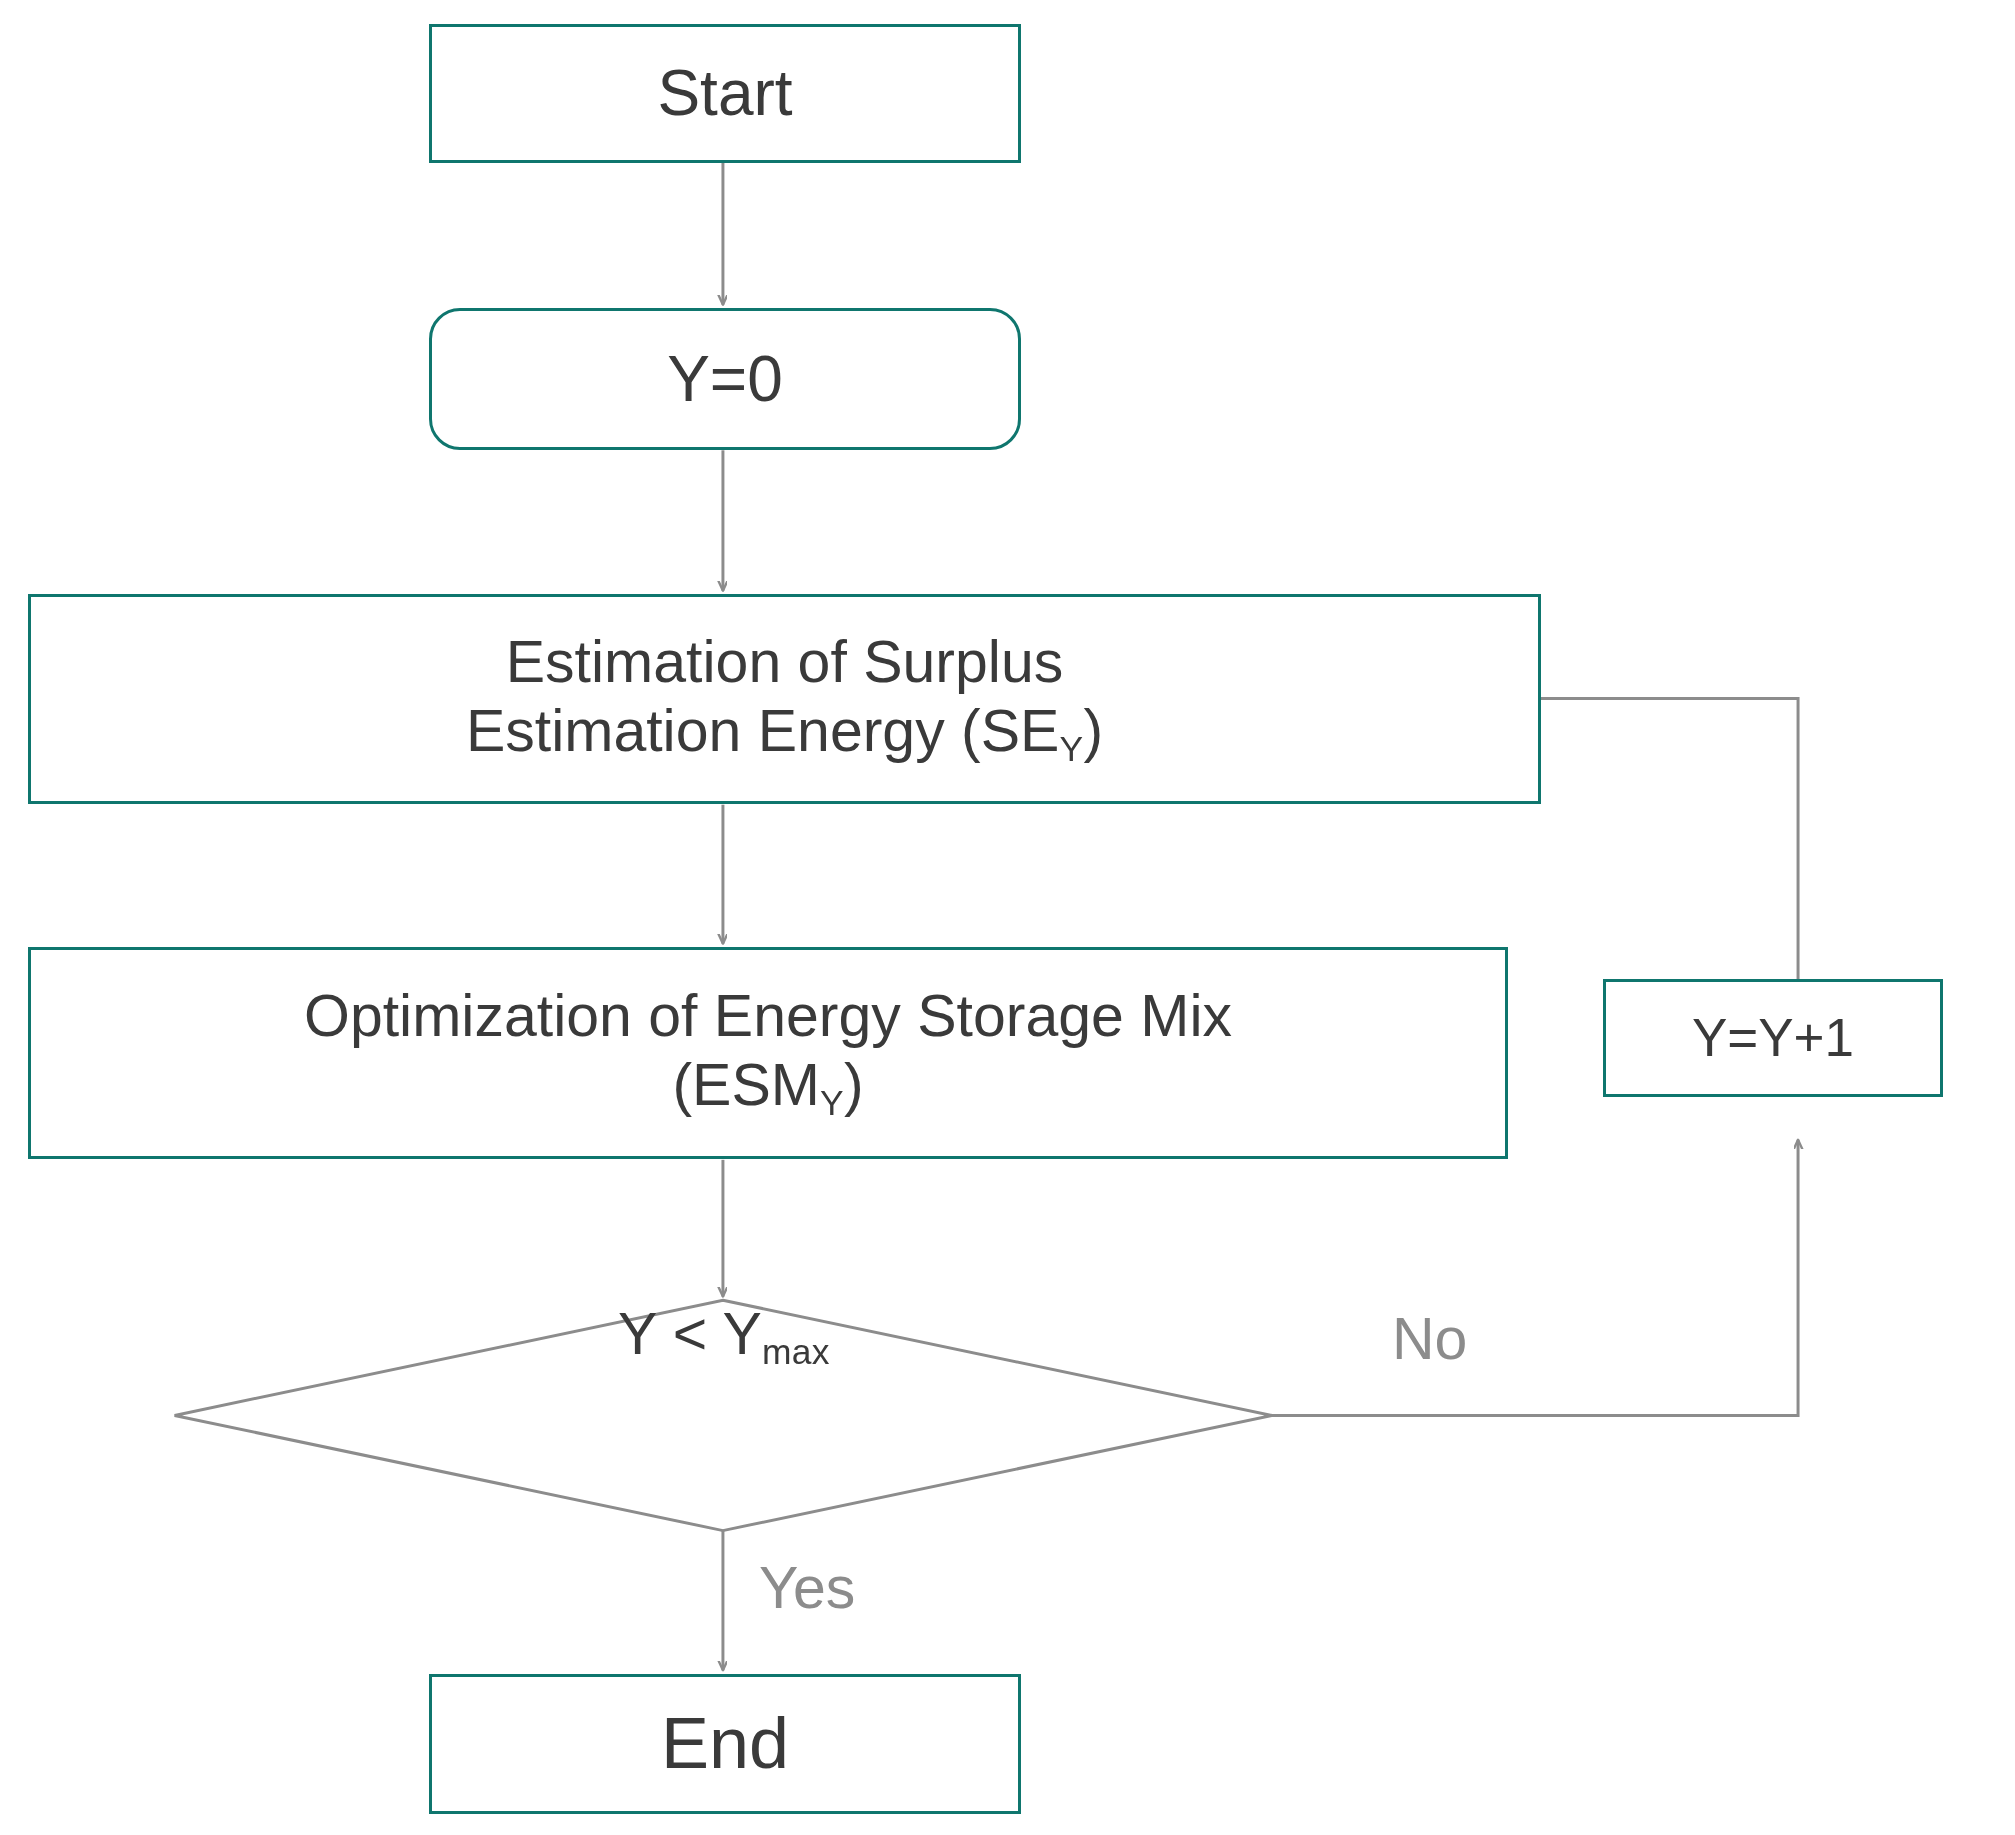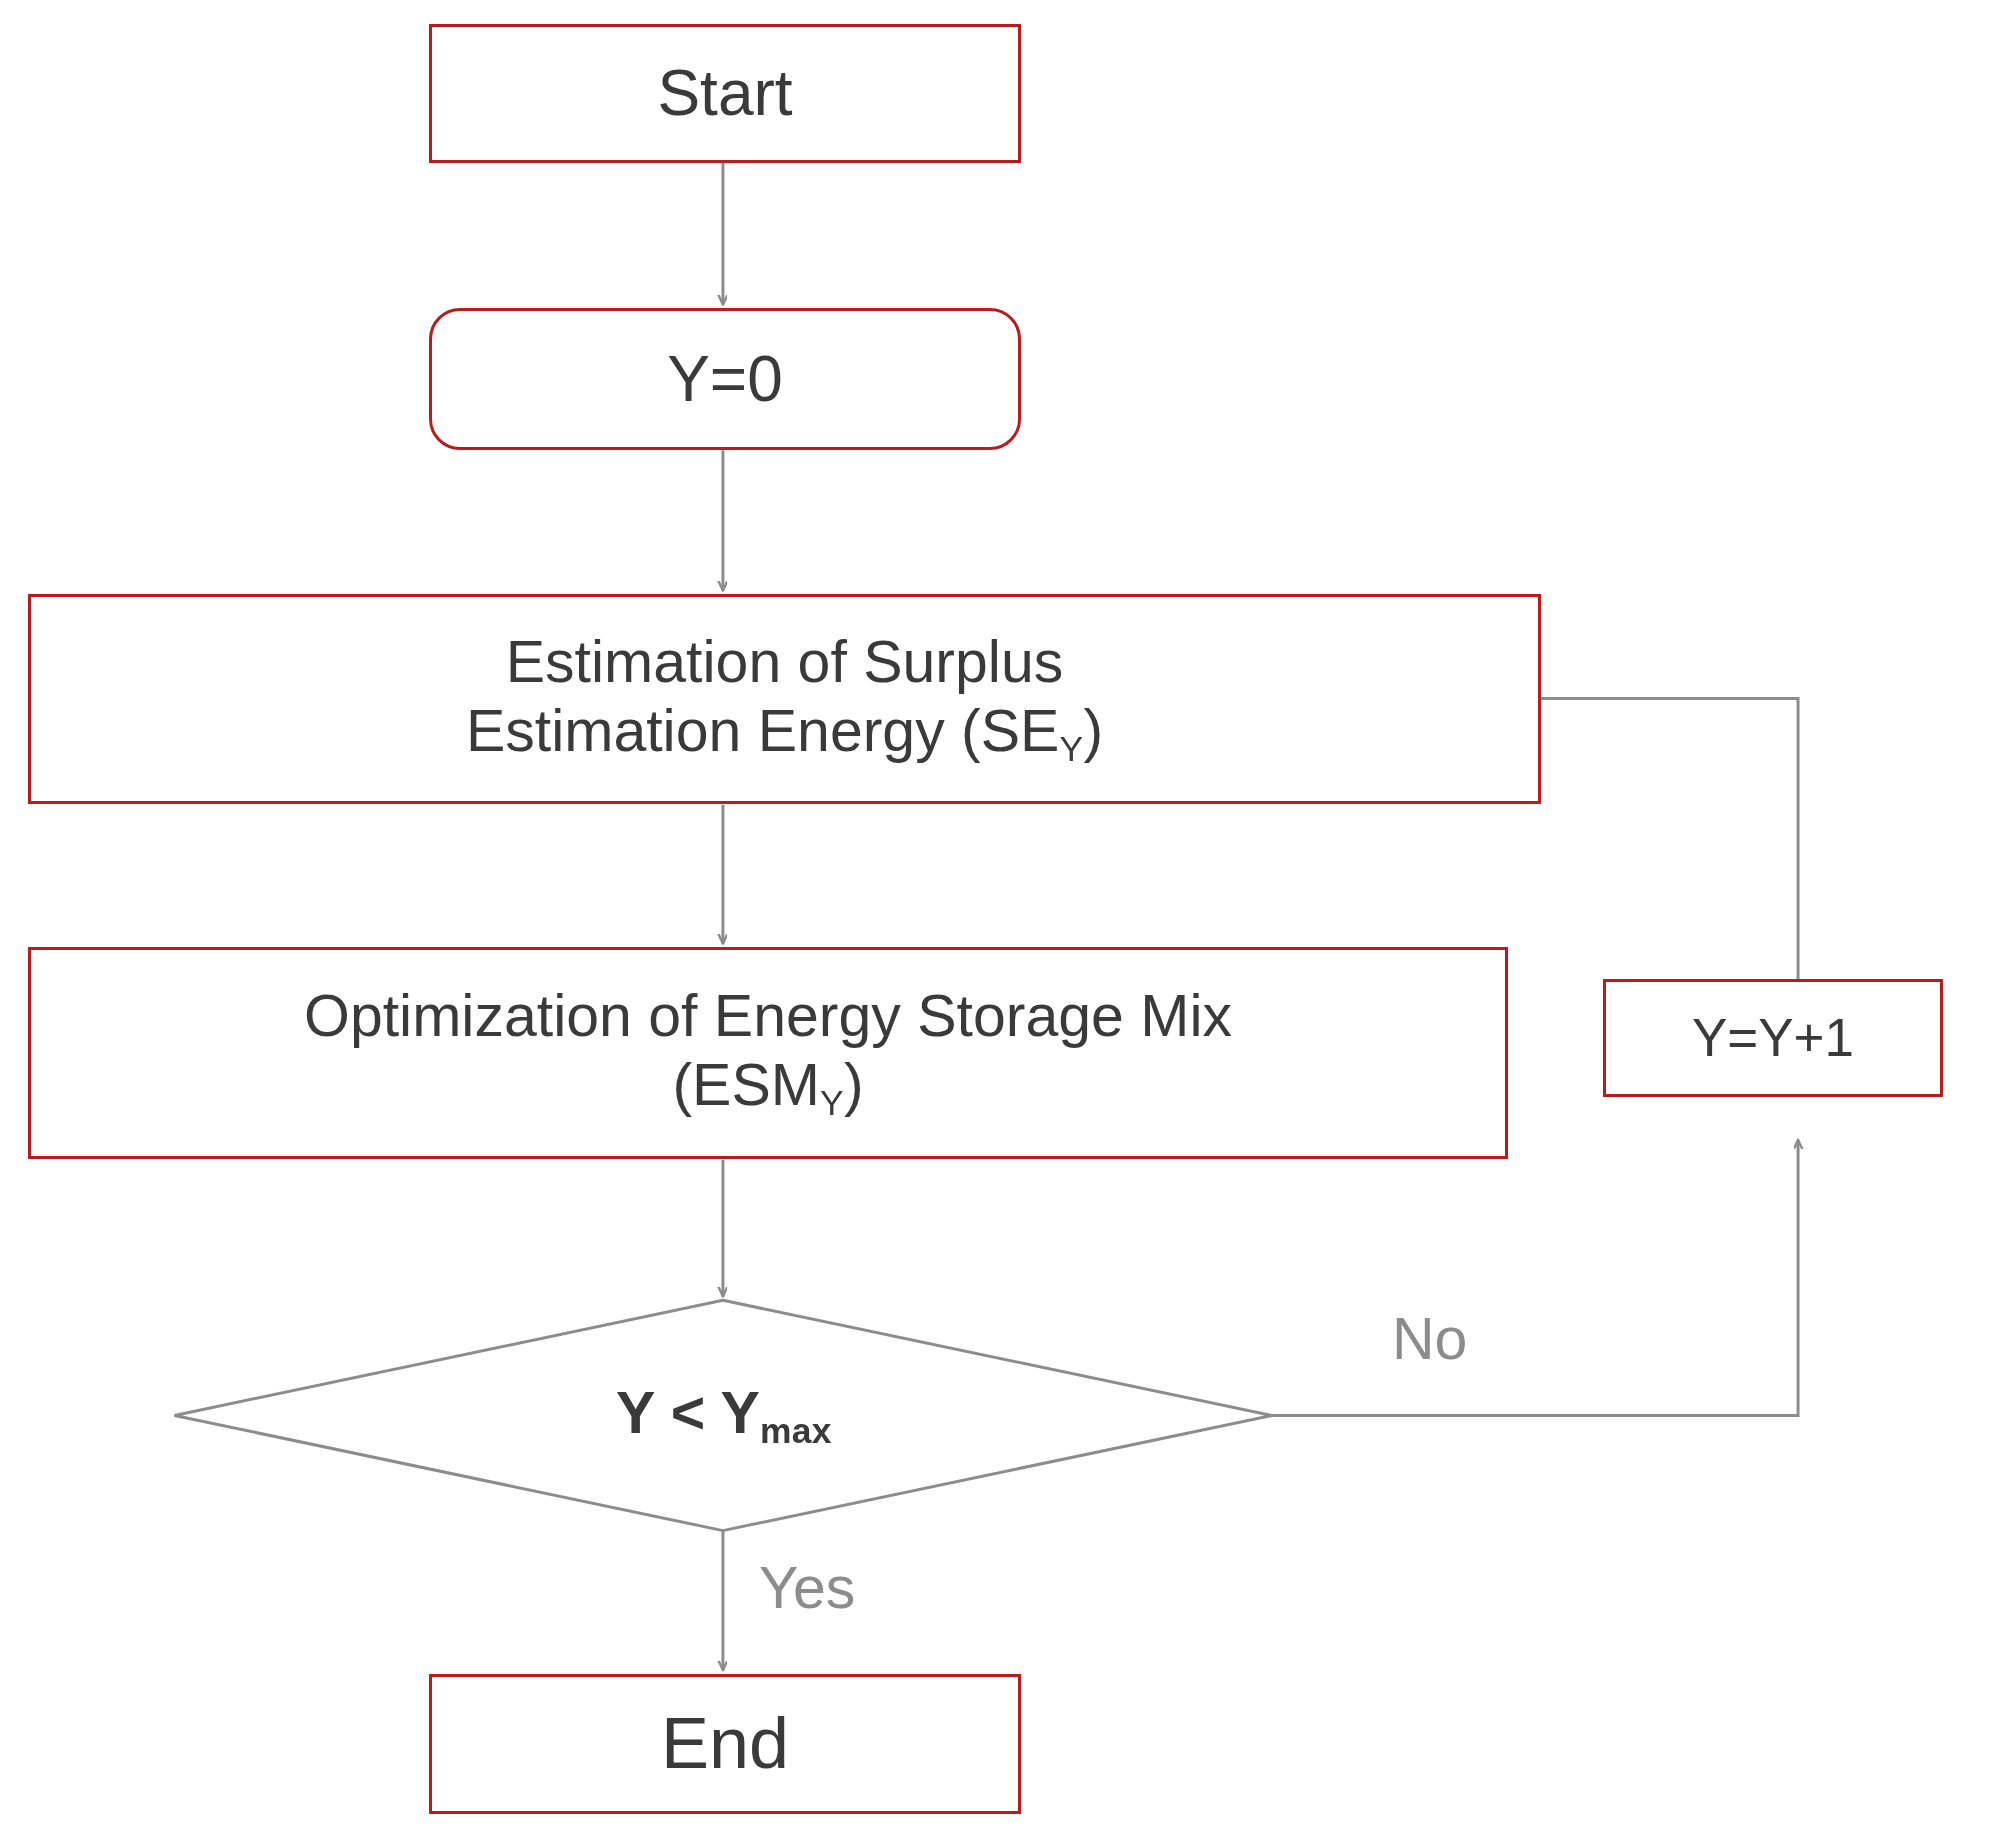--- a/index.html
+++ b/index.html
@@ -21,21 +21,21 @@
   #flow-svg {
     position: absolute;
     left: 0;
     top: 0;
     width: 2015px;
     height: 1836px;
   }
   .node {
     position: absolute;
     box-sizing: border-box;
-    border: 3px solid #b91c1c;
+    border: 3px solid #0f766e;
     background: #ffffff;
     display: flex;
     align-items: center;
     justify-content: center;
     text-align: center;
     color: #3a3a3a;
   }
   .node-label {
     line-height: 1.16;
     padding: 0 10.4px;
@@ -56,25 +56,24 @@
   #node-end        { left: 429px;  top: 1674px; width: 592px;  height: 140px; font-size: 72px; }
 
   
   #node-decision {
     position: absolute;
     left: 175px;
     top: 1300px;
     width: 1098px;
     height: 231px;
     display: flex;
-    align-items: center;
+    align-items: flex-start;
     justify-content: center;
     color: #3a3a3a;
     font-size: 59px;
-    font-weight: bold;
   }
 
   
   .edge-label {
     position: absolute;
     color: #8c8c8c;
     font-size: 59px;
     line-height: 1;
     white-space: nowrap;
   }

